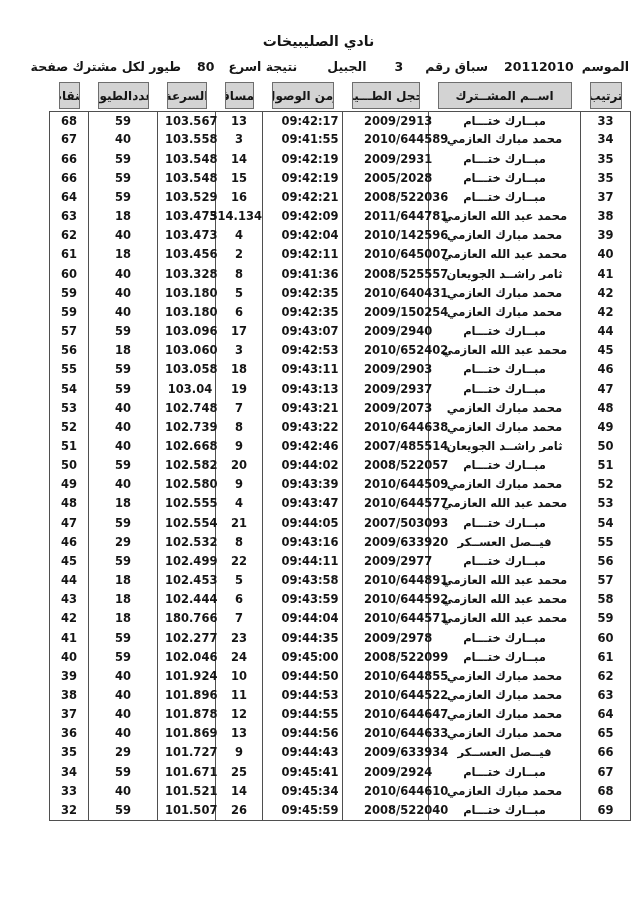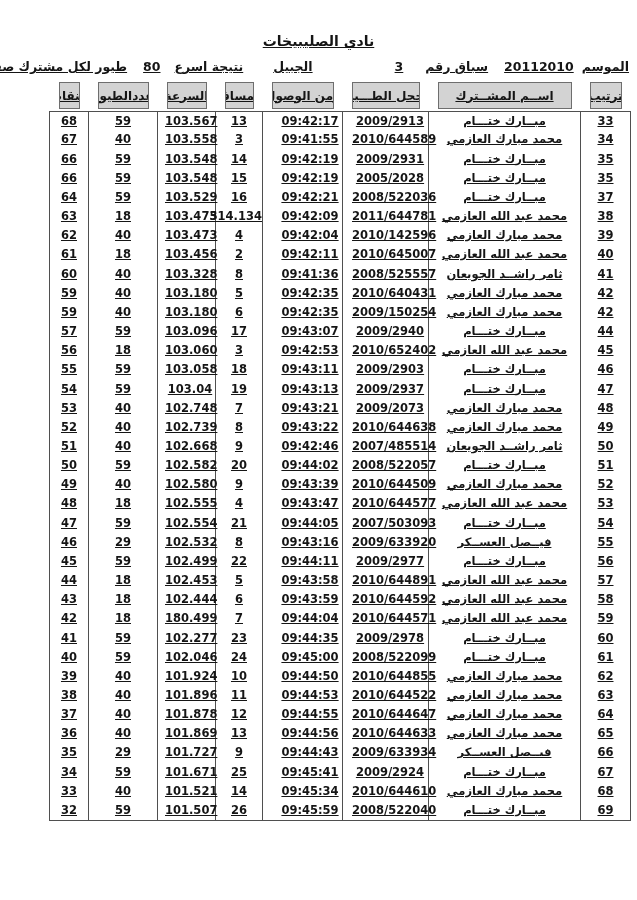--- a/index.html
+++ b/index.html
@@ -10,39 +10,39 @@
   }
   *{box-sizing:border-box;margin:0;padding:0;}
   html,body{width:637px;height:900px;overflow:hidden;}
   body{
     background:var(--page-bg);
     color:var(--text);
     font-family:"DejaVu Sans", sans-serif;
     font-weight:bold;
     direction:rtl;
   }
-  .page{position:relative;width:637px;height:900px;text-decoration:underline;}
+  .page{position:relative;width:637px;height:900px;}
   .title{
     padding-top:33px;
     text-align:center;
     font-size:14px;
     letter-spacing:0.2px;
   }
   .meta{
     display:flex;
     align-items:baseline;
     padding:10px 8px 0 0;
     font-size:12.5px;
     white-space:nowrap;
   }
   .meta .grp{display:flex;align-items:baseline;}
   .g-season .lbl{margin-left:8px;}
   .g-season .season-val{margin-left:16px;}
   .g-season .race-lbl{margin-left:22px;}
-  .g-location{margin-right:82px;}
+  .g-location{margin-right:28px;}
   .g-result{margin-right:30px;}
   .g-result .lbl{margin-left:14px;}
   .g-page{margin-right:16px;}
   .g-page .lbl{margin-left:14px;}
   table.results{
     border-collapse:collapse;
     table-layout:fixed;
     width:581px;
     margin:6px 6px 0 50px;
   }
@@ -71,21 +71,21 @@
     line-height:1;
     text-align:center;
     white-space:nowrap;
     overflow:visible;
   }
   table.results tbody{
     border:1px solid var(--grid);
   }
   table.results tbody tr:first-child td{border-top:1px solid var(--grid);}
   table.results tbody tr:last-child td{border-bottom:1px solid var(--grid);}
-  td.col-ring{text-align:left;direction:ltr;padding-left:9px;}
+  td.col-ring{text-align:left;direction:ltr;padding-left:21px;}
   td.col-time{text-align:left;direction:ltr;padding-left:15px;}
   td.col-speed{text-align:left;direction:ltr;padding-left:7px;margin-left:21px;}
   td.col-name{font-size:11px;}
   col.c-rank{width:50px;}
   col.c-name{width:152px;}
   col.c-ring{width:86px;}
   col.c-time{width:80px;}
   col.c-distance{width:47px;}
   col.c-speed{width:58px;}
   col.c-birds{width:69px;}
@@ -442,21 +442,21 @@
           <td class="col-birds">18</td>
           <td class="col-points">43</td>
         </tr>
 
         <tr>
           <td class="col-rank">59</td>
           <td class="col-name">محمد عبد الله العازمي</td>
           <td class="col-ring">2010/644571</td>
           <td class="col-time">09:44:04</td>
           <td class="col-distance">7</td>
-          <td class="col-speed">180.499</td>
+          <td class="col-speed">180.766</td>
           <td class="col-birds">18</td>
           <td class="col-points">42</td>
         </tr>
 
         <tr>
           <td class="col-rank">60</td>
           <td class="col-name">مبــارك ختـــام</td>
           <td class="col-ring">2009/2978</td>
           <td class="col-time">09:44:35</td>
           <td class="col-distance">23</td>

